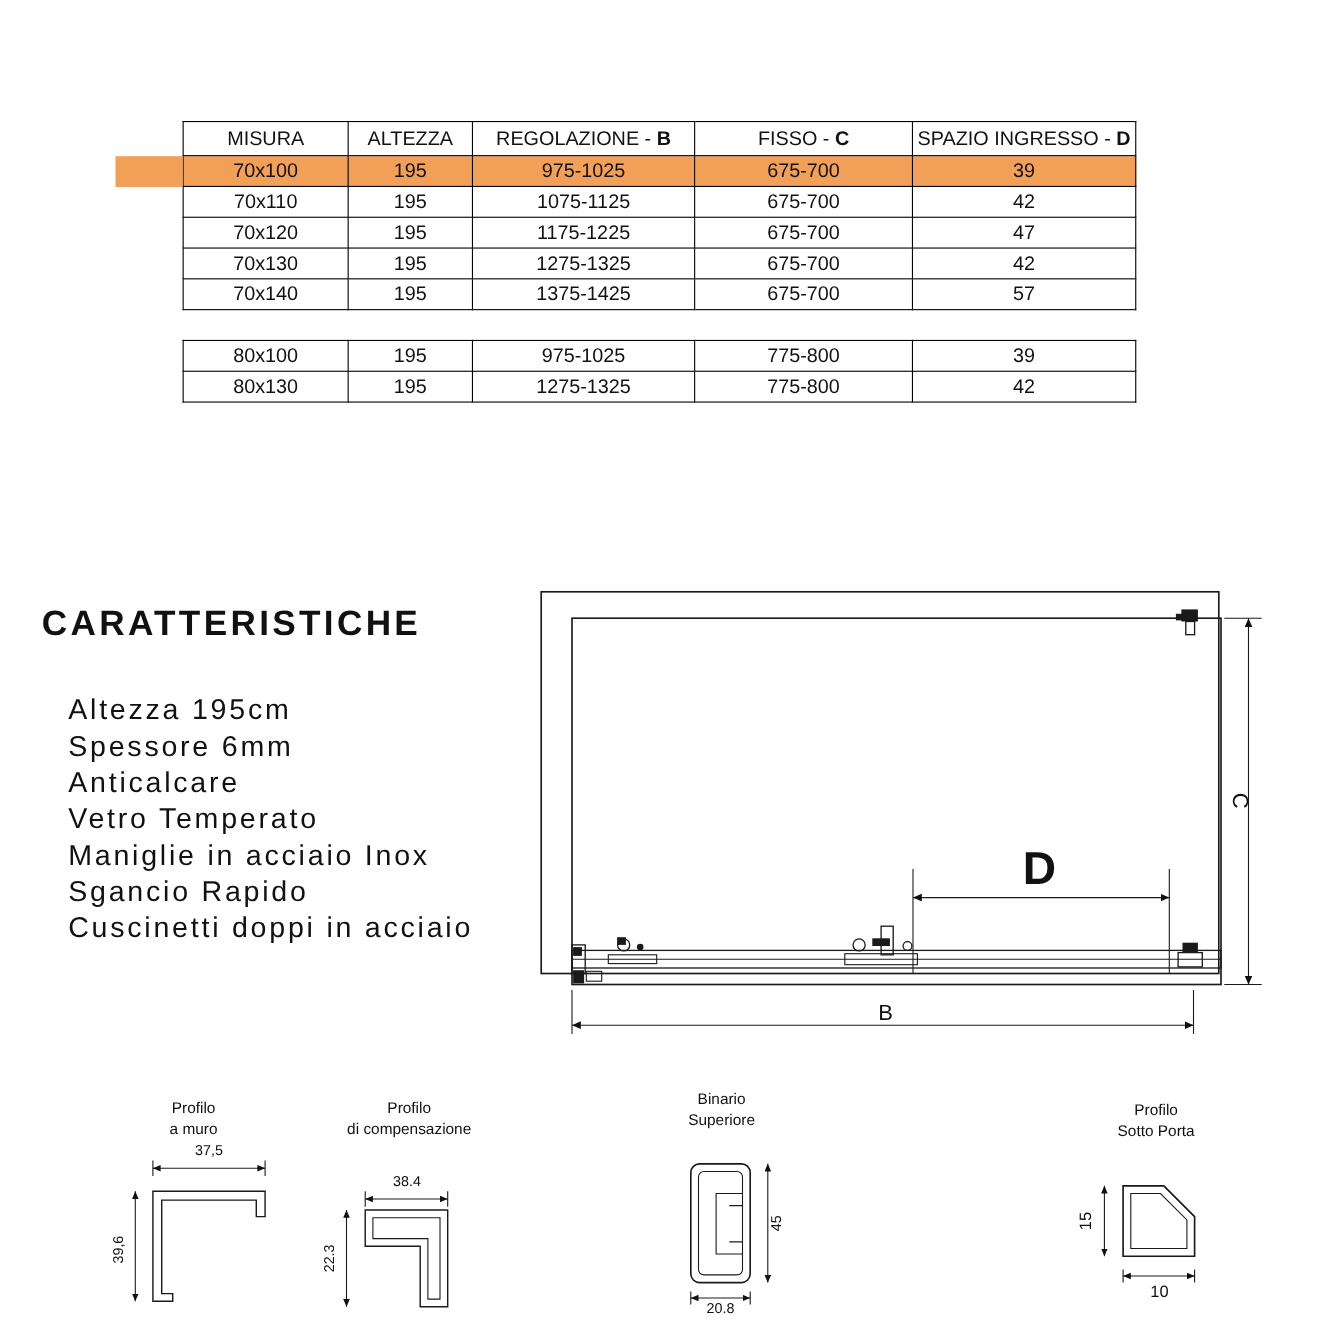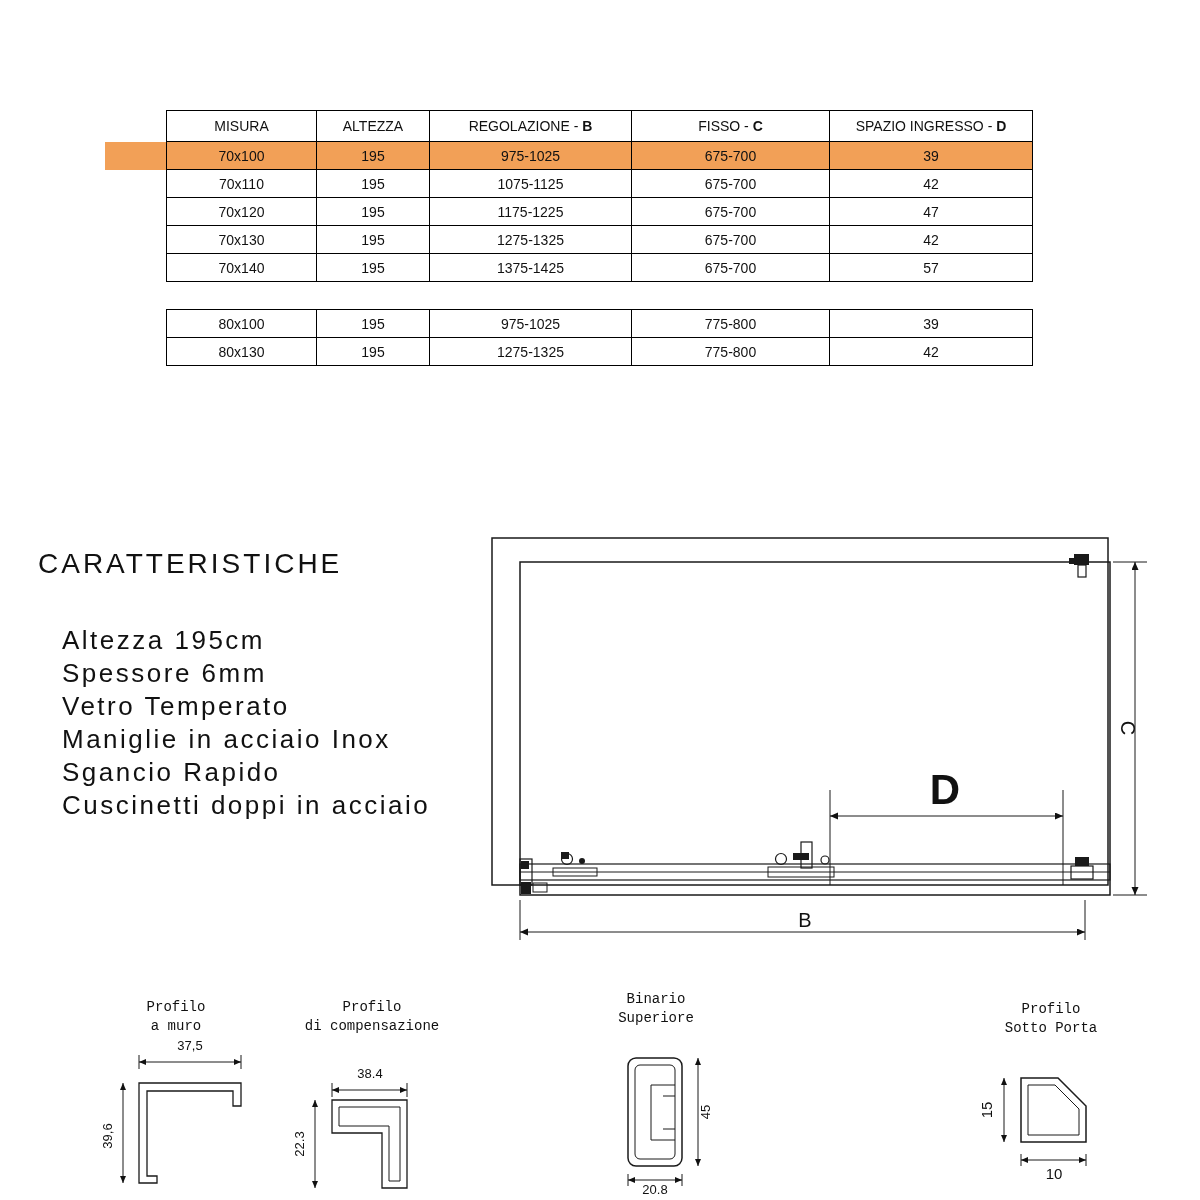--- a/index.html
+++ b/index.html
@@ -8,42 +8,42 @@
     position:relative; background:#fff; color:#111;
     font-family:"Liberation Sans","DejaVu Sans",sans-serif;
     overflow:hidden;
   }
   :root { --highlight:#F2A057; }
 
   
   .table-wrap { position:absolute; left:166px; top:110px; width:866px; }
   .orange-tab { position:absolute; left:-61px; top:32px; width:61px; height:28px; background:var(--highlight); }
   table { border-collapse:collapse; width:100%; table-layout:fixed; }
-  th,td { border:1px solid #000; text-align:center; font-size:14px; padding:0; color:#111; }
+  th,td { border:1px solid #000; text-align:center; font-size:18px; padding:0; color:#111; }
   th { height:31px; font-weight:400; }
   th b { font-weight:700; }
   td { height:28px; }
   tr.highlight td { background:var(--highlight); }
   tr.spacer td { border:none; height:28px; background:#fff; }
 
   
   .caratteristiche { position:absolute; left:38px; top:548px; width:470px; }
-  .caratteristiche h1 { font-size:28px; font-weight:400; letter-spacing:3px; color:#111; }
+  .caratteristiche h1 { font-size:32px; font-weight:700; letter-spacing:3px; color:#111; }
   .char-list { list-style:none; margin:44px 0 0 24px; }
   .char-list li { font-size:26px; letter-spacing:2.5px; line-height:33px; color:#111; }
 
   
   .main-diagram { position:absolute; left:485px; top:528px; width:700px; height:440px; }
   svg { display:block; }
   svg text { font-family:"Liberation Sans","DejaVu Sans",sans-serif; fill:#111; }
   svg .ln { stroke:#1a1a1a; fill:none; }
   svg .fl { fill:#1a1a1a; stroke:none; }
 
   .profile { position:absolute; }
-  .profile-title { text-align:center; font-size:14px; line-height:19px; color:#111; margin-bottom:2px;font-family:Liberation Mono, monospace; }
+  .profile-title { text-align:center; font-size:14px; line-height:19px; color:#111; margin-bottom:2px; }
   .p1 { left:101px; top:998px; width:150px; }
   .p2 { left:287px; top:998px; width:170px; }
   .p3 { left:576px; top:990px; width:160px; }
   .p4 { left:976px; top:1000px; width:150px; }
 </style>
 </head>
 <body>
 
 <div>
 
@@ -121,20 +121,21 @@
           </tr>
         </tbody>
     </table>
   </div>
 
   <section class="caratteristiche">
     <h1>CARATTERISTICHE</h1>
     <ul class="char-list">
         <li>Altezza 195cm</li>
         <li>Spessore 6mm</li>
+        <li>Anticalcare</li>
         <li>Vetro Temperato</li>
         <li>Maniglie in acciaio Inox</li>
         <li>Sgancio Rapido</li>
         <li>Cuscinetti doppi in acciaio</li>
       </ul>
   </section>
 
   <div class="main-diagram">
     <svg width="700" height="440" viewBox="0 0 700 440">
       <defs>

